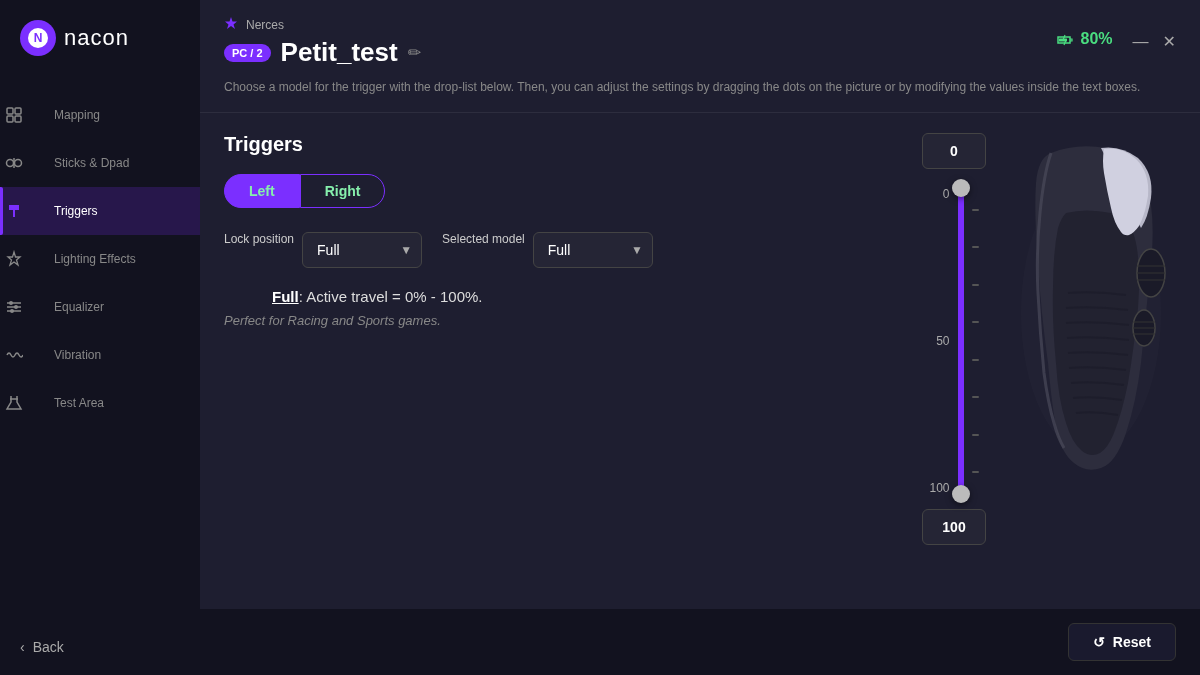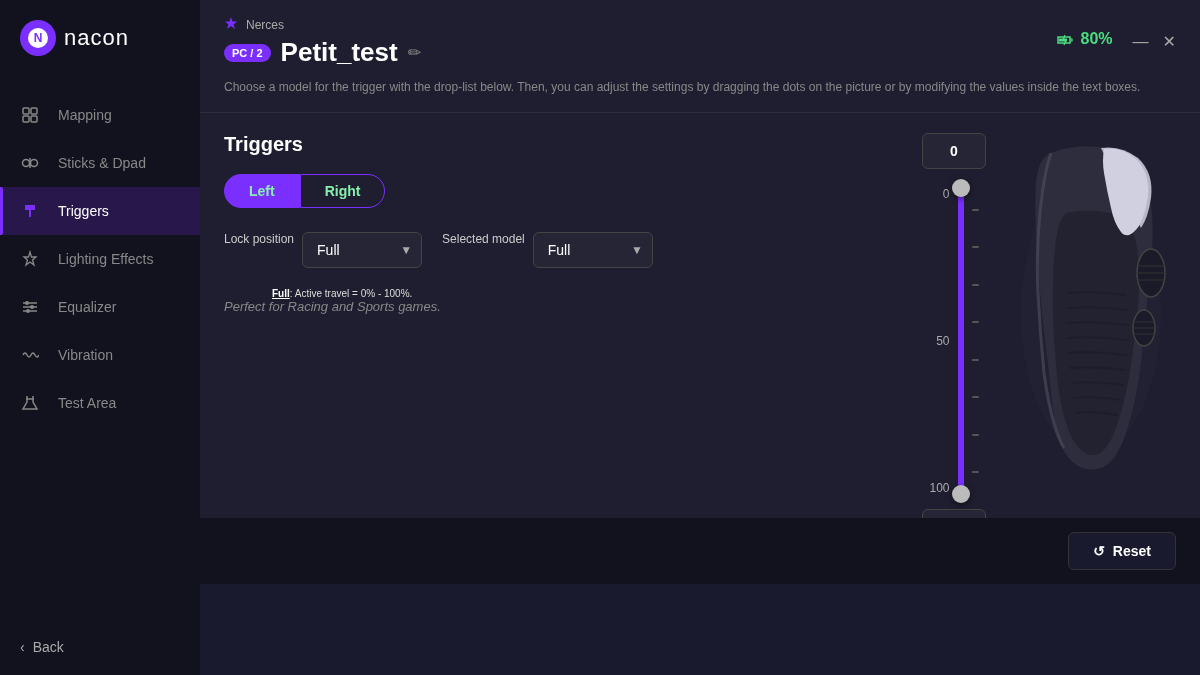--- a/index.html
+++ b/index.html
@@ -59,25 +59,25 @@
     .nav-items {
       flex: 1;
       display: flex;
       flex-direction: column;
       padding: 10px 0;
     }
 
     .nav-item {
       display: flex;
       align-items: center;
-      gap: 18px;
-      padding: 14px 20px;
+      gap: 30px;
+      padding: 14px 4px;
       cursor: pointer;
       color: #888;
-      font-size: 14px;
+      font-size: 12px;
       font-weight: 500;
       transition: background 0.2s;
       border-radius: 0;
       position: relative;
     }
 
     .nav-item.active {
       background: rgba(123, 47, 255, 0.2);
       color: #fff;
     }
@@ -111,21 +111,21 @@
       color: #aaa;
       font-size: 14px;
     }
 
     
     .main {
       flex: 1;
       background: #1e1e30;
       display: flex;
       flex-direction: column;
-      height: 584px;
+      height: 675px;
       position: relative;
     }
 
     
     .header {
       display: flex;
       align-items: center;
       justify-content: space-between;
       padding: 16px 24px 10px;
       background: #1e1e30;
@@ -310,23 +310,23 @@
       pointer-events: none;
       color: #aaa;
       font-size: 12px;
     }
 
     .full-info {
       margin-top: 10px;
     }
 
     .full-info-main {
-      font-size: 10px;
+      font-size: 15px;
       color: #ddd;
-      margin-bottom: 0;
+      margin-bottom: 8px;
       padding-left: 48px;
     }
 
     .full-info-main u {
       color: #fff;
       font-weight: 600;
     }
 
     .full-info-sub {
       font-size: 13px;

